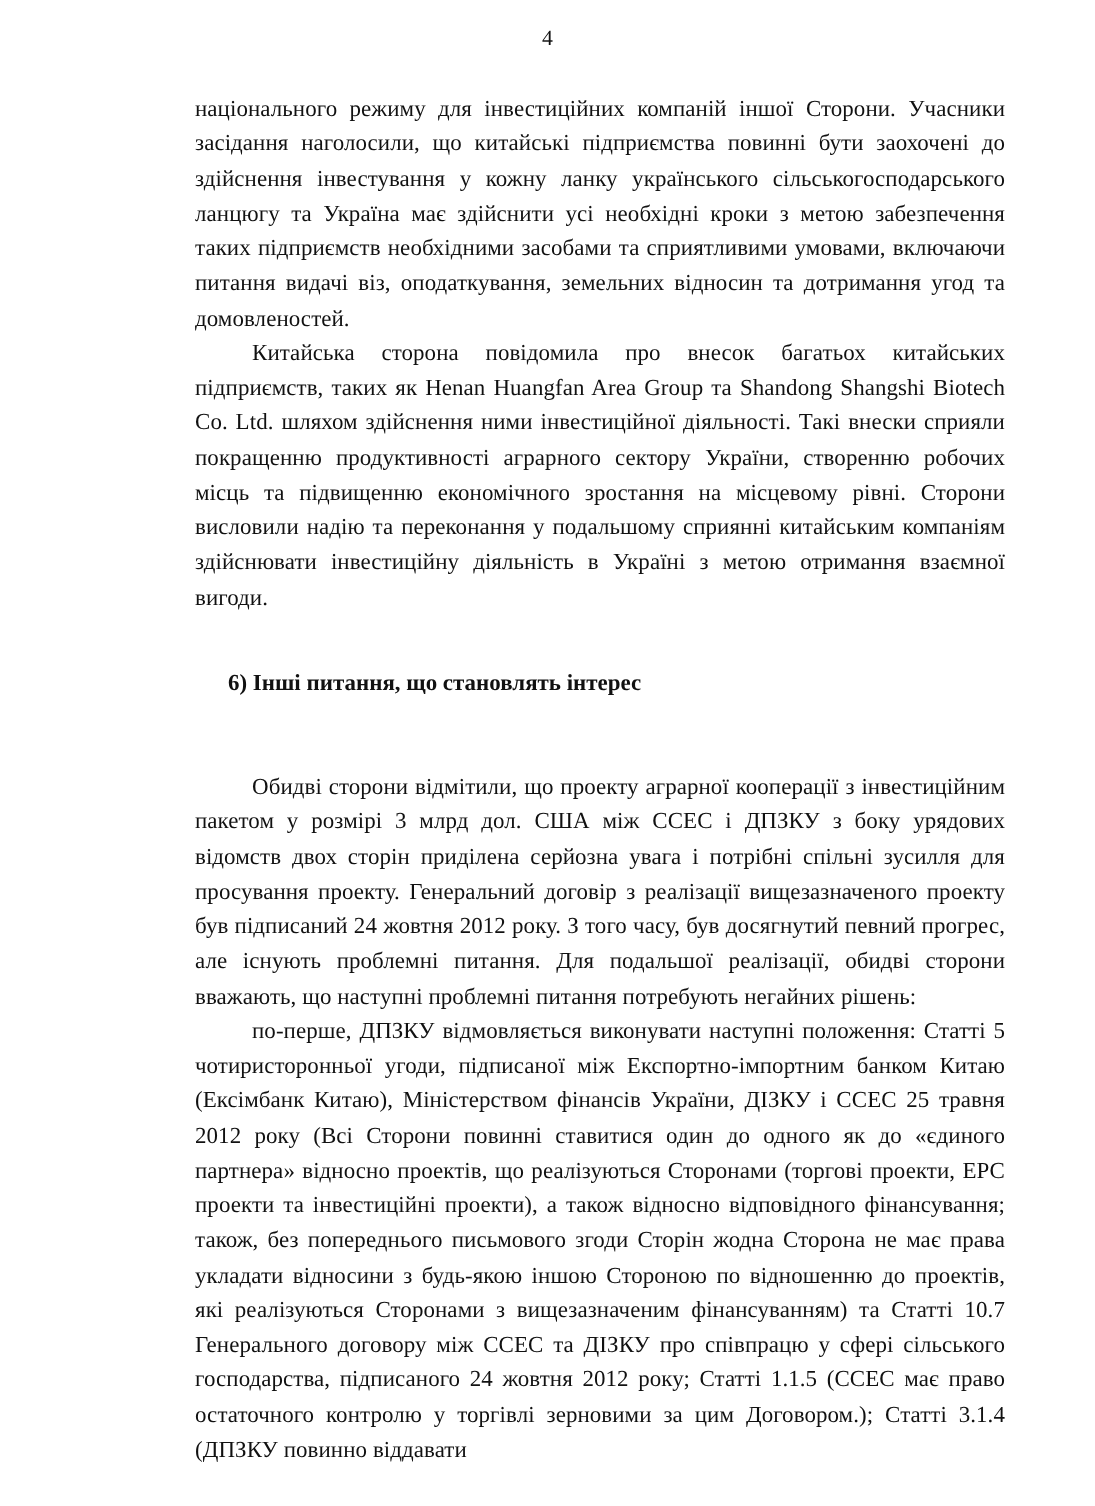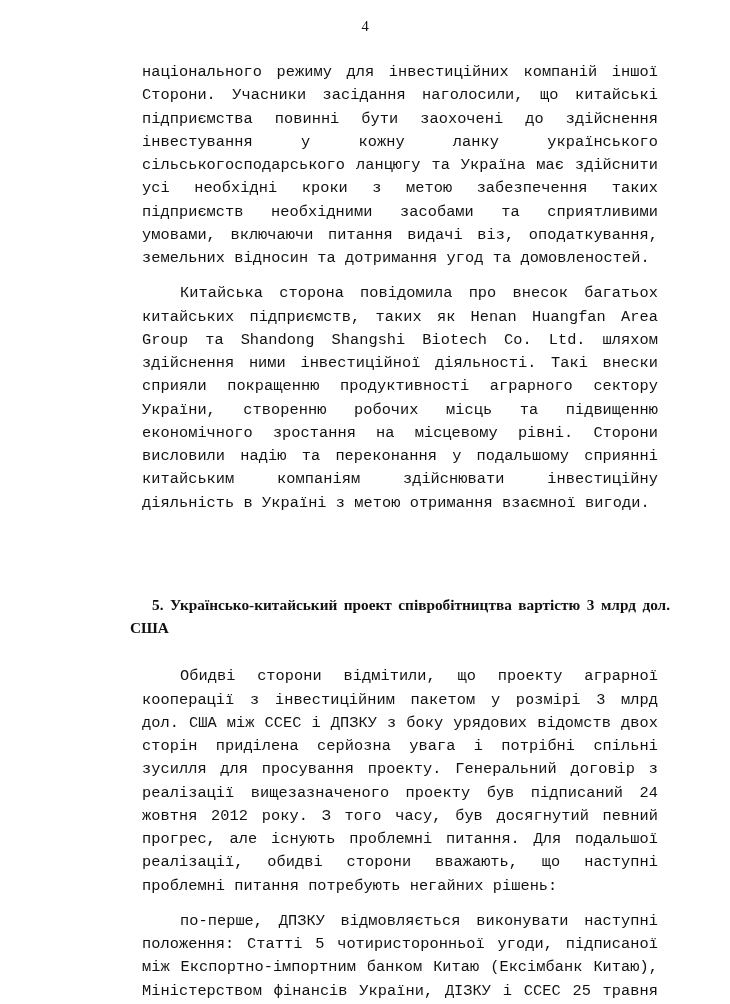--- a/index.html
+++ b/index.html
@@ -25,27 +25,26 @@
     text-align: center;
     font-size: 14.5px;
     margin: 0 0 26px 0;
     
     margin-left: -70px;
   }
   .doc-body {
     width: 540px;
   }
   p.para {
-    margin: 12px;
+    margin: 0;
     font-size: 15.3px;
     line-height: 1.52;
     text-align: justify;
     text-indent: 0;
     letter-spacing: 0.05px;
-    font-family: Liberation Mono, monospace;
   }
   p.para.indent {
     text-indent: 38px;
   }
   p.para + p.para {
     margin-top: 0px;
   }
   .heading {
     margin: 16px 0 0 0;
     font-size: 15.3px;
@@ -69,27 +68,27 @@
   <div class="page-number">4</div>
 
   <div class="doc-body">
 
     <p class="para">національного режиму для інвестиційних компаній іншої Сторони. Учасники засідання наголосили, що китайські підприємства повинні бути заохочені до здійснення інвестування у кожну ланку українського сільськогосподарського ланцюгу та Україна має здійснити усі необхідні кроки з метою забезпечення таких підприємств необхідними засобами та сприятливими умовами, включаючи питання видачі віз, оподаткування, земельних відносин та дотримання угод та домовленостей.</p>
 
     <p class="para indent">Китайська сторона повідомила про внесок багатьох китайських підприємств, таких як Henan Huangfan Area Group та Shandong Shangshi Biotech Co. Ltd. шляхом здійснення ними інвестиційної діяльності. Такі внески сприяли покращенню продуктивності аграрного сектору України, створенню робочих місць та підвищенню економічного зростання на місцевому рівні. Сторони висловили надію та переконання у подальшому сприянні китайським компаніям здійснювати інвестиційну діяльність в Україні з метою отримання взаємної вигоди.</p>
 
     <div class="spacer-md"></div>
 
+    <p class="heading">6) Інші питання, що становлять інтерес</p>
 
     <div class="spacer-sm"></div>
 
 
     <div class="spacer-md"></div>
 
-    <p class="heading block">5. Українсько-китайський проект співробітництва вартістю 3 млрд дол. США</p>
 
     <div class="spacer-sm"></div>
 
     <p class="para indent">Обидві сторони відмітили, що проекту аграрної кооперації з інвестиційним пакетом у розмірі 3 млрд дол. США між ССЕС і ДПЗКУ з боку урядових відомств двох сторін приділена серйозна увага і потрібні спільні зусилля для просування проекту. Генеральний договір з реалізації вищезазначеного проекту був підписаний 24 жовтня 2012 року. З того часу, був досягнутий певний прогрес, але існують проблемні питання. Для подальшої реалізації, обидві сторони вважають, що наступні проблемні питання потребують негайних рішень:</p>
 
     <p class="para indent">по-перше, ДПЗКУ відмовляється виконувати наступні положення: Статті 5 чотиристоронньої угоди, підписаної між Експортно-імпортним банком Китаю (Ексімбанк Китаю), Міністерством фінансів України, ДІЗКУ і ССЕС 25 травня 2012 року (Всі Сторони повинні ставитися один до одного як до «єдиного партнера» відносно проектів, що реалізуються Сторонами (торгові проекти, ЕРС проекти та інвестиційні проекти), а також відносно відповідного фінансування; також, без попереднього письмового згоди Сторін жодна Сторона не має права укладати відносини з будь-якою іншою Стороною по відношенню до проектів, які реалізуються Сторонами з вищезазначеним фінансуванням) та Статті 10.7  Генерального договору між ССЕС та ДІЗКУ про співпрацю у сфері сільського господарства, підписаного 24 жовтня 2012 року; Статті 1.1.5 (ССЕС має право остаточного контролю у торгівлі зерновими за цим Договором.); Статті 3.1.4 (ДПЗКУ повинно віддавати</p>
 
   </div>
 </div>
 

